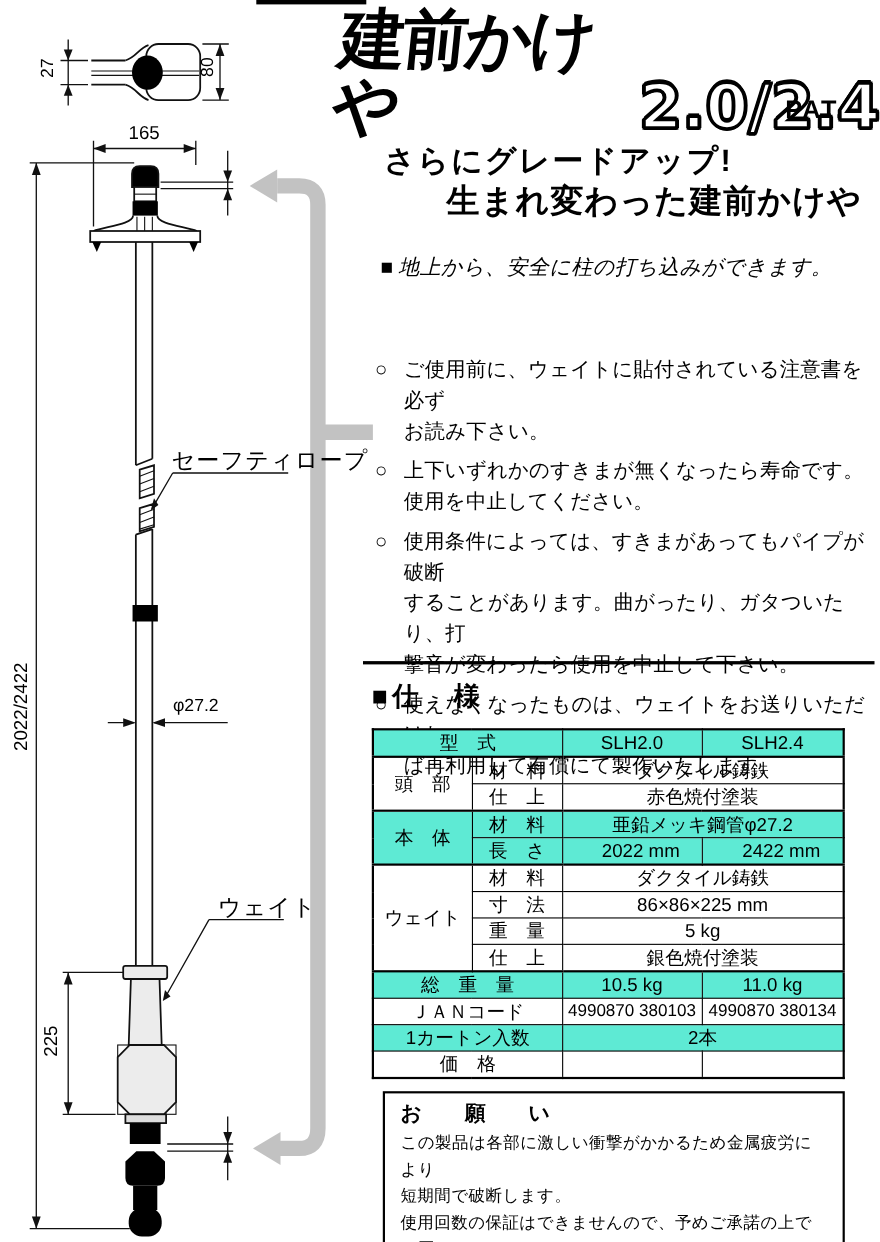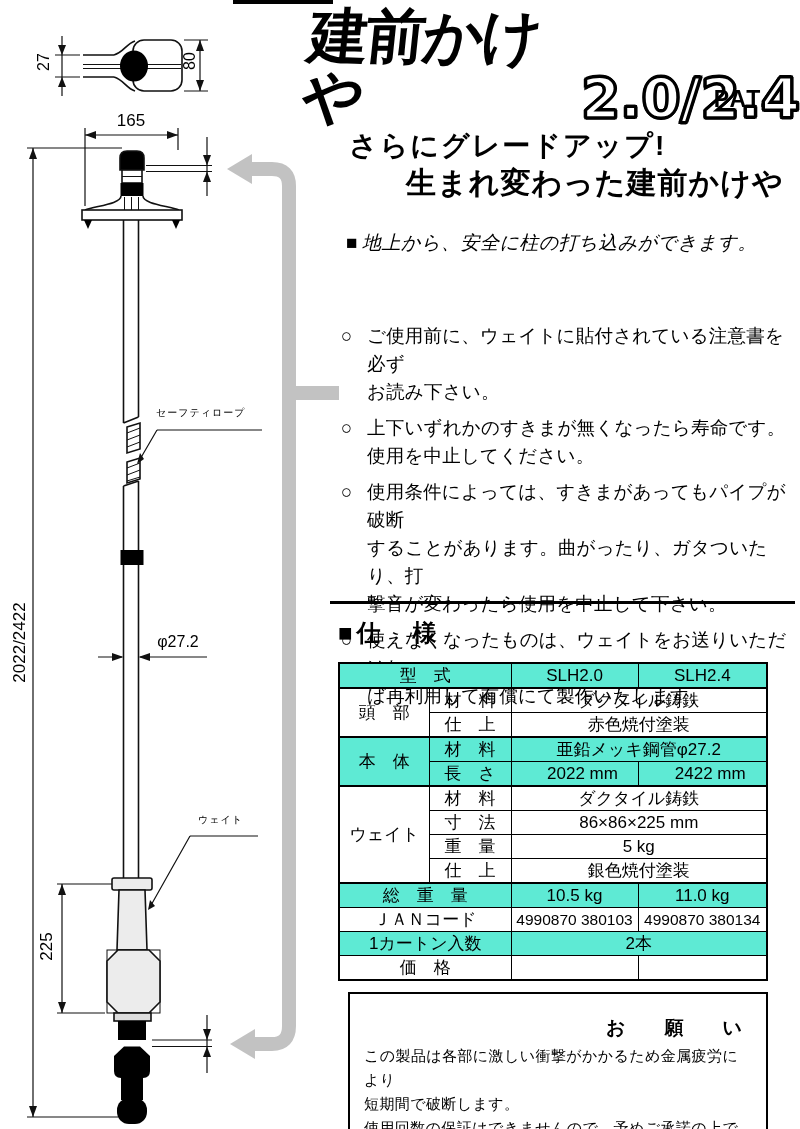--- a/index.html
+++ b/index.html
@@ -29,26 +29,26 @@
   table.spec{border-collapse:collapse;width:428px;font-size:17px;table-layout:fixed;
      border:2px solid #000;}
   table.spec td{border:1px solid #000;height:22px;padding:0;text-align:center;
      vertical-align:middle;overflow:hidden;}
   table.spec td.gb{border-top-width:2px;}
   table.spec .shade{background:#5eead4;}
   table.spec .jan{font-size:15.5px;}
   table.spec .unit{font-size:17px;padding-left:16px;}
   
   .reqbox{border:2px solid #000;padding:3px 14px 6px 14px;background:#fff;}
-  .req-title{text-align:right;font-size:19px;font-weight:600;letter-spacing:10px;margin:18px 0 3px 0;}
+  .req-title{text-align:left;font-size:19px;font-weight:600;letter-spacing:10px;margin:2px 0 3px 0;}
   .req-body{font-size:15px;line-height:1.6;white-space:pre-line;letter-spacing:0.4px;}
   
   .dim{font-size:16px;text-align:center;line-height:1;}
   .rot{transform:rotate(-90deg);}
-  .lead-label{font-size:10px;letter-spacing:1px;line-height:1;}
+  .lead-label{font-size:21px;letter-spacing:1px;line-height:1;}
   svg{position:absolute;left:0;top:0;}
 </style>
 </head>
 <body>
 
 <div class="page">
 
   <div class="abs rule" style="left:233px;top:0;width:100px;height:4px;"></div>
 
   <svg width="800" height="1129" viewBox="0 0 800 1129">

